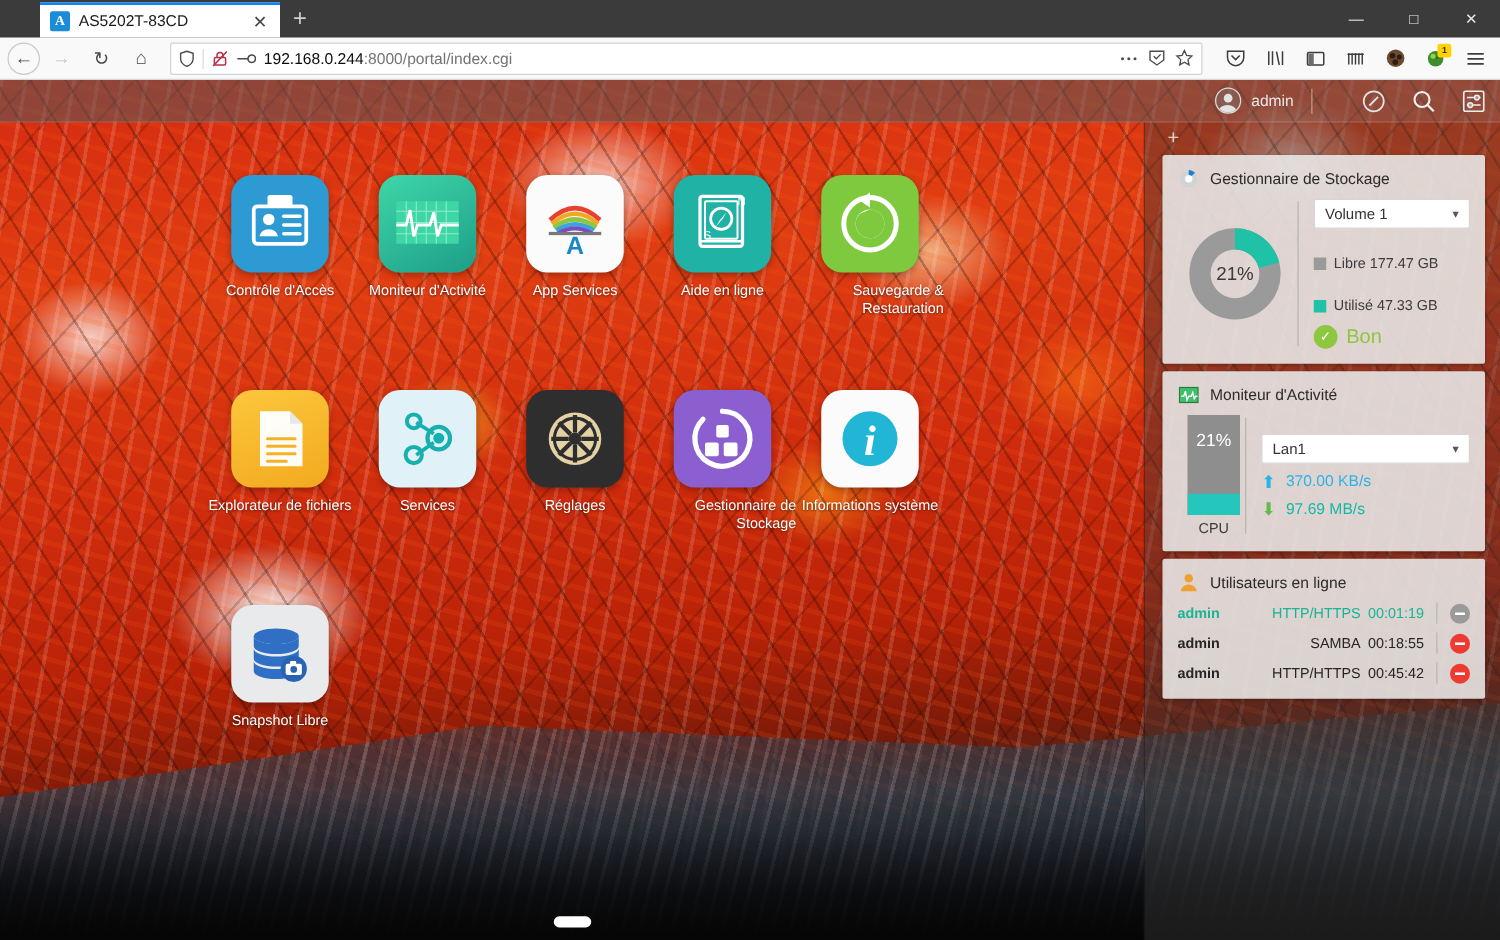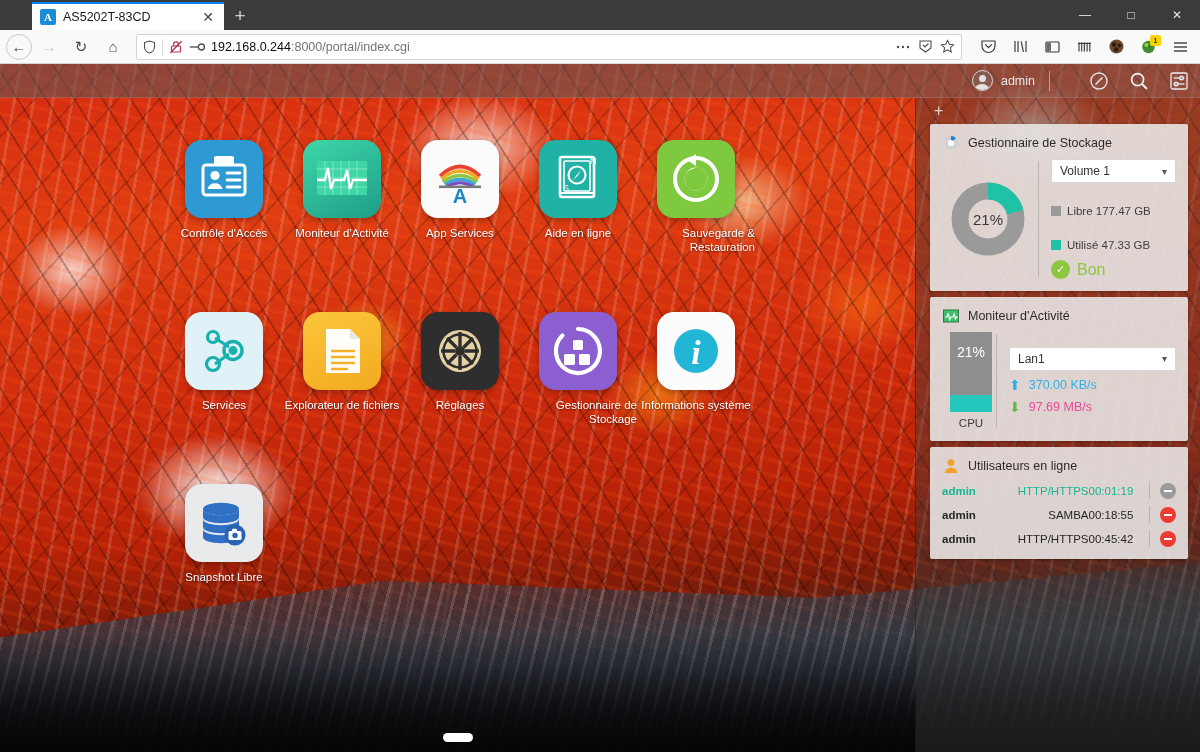--- a/index.html
+++ b/index.html
@@ -242,28 +242,28 @@
   }
   .bar span.val { color:#fff; font-size:14px; margin-top:12px; z-index:2;}
   .bar .fill { position:absolute; left:0;right:0;bottom:0; }
   .fill.cpu { background:#25c7bd; }
   .fill.mem { background:#f5a623; }
   .bar-cap { font-size:11.5px;color:#3c3c3c; margin-top:5px;}
   .net-row { display:flex; align-items:center; gap:8px; font-size:12.5px; }
   .arrow-up { color:#2bb3e6; font-size:14px; }
   .arrow-dn { color:#62bb46; font-size:14px; }
   .net-up { color:#2bb3e6; }
-  .net-dn { color:#ec4899; }
+  .net-dn { color:#14b8a6; }
 
   
   .users { display:flex; flex-direction:column; gap:7px; margin-top:4px;}
   .user-row { display:flex; align-items:center; font-size:11.5px; color:#262626; }
   .u-name { width:76px; font-weight:bold; }
   .u-proto { width:92px;text-align:right; }
-  .u-time { width:58px; }
+  .u-time { width:58px; text-align:right;}
   .u-sep { width:1px;height:17px;background:#b8b6b4; margin:0 10px;}
   .u-kick {
     width:16px;height:16px;border-radius:50%;background:#ed3b32;
     display:flex;align-items:center;justify-content:center;cursor:pointer; flex:0 0 16px;
   }
   .u-kick.muted { background:#9a9a9a; }
   .u-kick i { display:block; width:8px;height:2px;background:#fff; }
   .user-row.active .u-name,
   .user-row.active .u-proto,
   .user-row.active .u-time { color:#18b494; }
@@ -524,49 +524,49 @@
               <path d="M28 7 a21 21 0 1 0 21 21 a21 21 0 0 0 -21 -21" fill="none" stroke="#fff" stroke-width="4"></path>
               <polygon points="28,3 28,15 19,9" fill="#fff"></polygon>
               <circle cx="28" cy="28" r="11.5" fill="#fff"></circle>
               <path d="M28 16.5 a11.5 11.5 0 0 1 0 23 a11.5 11.5 0 0 1 -8.1 -19.6 Z" fill="#7fc93f"></path>
             </svg>
           </div>
           <div class="app-label">Sauvegarde &amp; Restauration</div>
         </div>
 
         <div class="app-icon">
+          <div class="app-tile t-files">
+            <svg class="iart" viewBox="0 0 56 56">
+              <path d="M12 6 h24 l10 10 v34 h-34 Z" fill="#ffffff" opacity=".96"></path>
+              <path d="M36 6 l10 10 h-10 Z" fill="#e8e8e8"></path>
+              <g stroke="#f3b229" stroke-width="2.4" stroke-linecap="round">
+                <line x1="18" y1="28" x2="40" y2="28"></line>
+                  <line x1="18" y1="34" x2="40" y2="34"></line>
+                <line x1="18" y1="40" x2="40" y2="40"></line>
+                  <line x1="18" y1="46" x2="33" y2="46"></line>
+              </g>
+            </svg>
+          </div>
+          <div class="app-label">Explorateur de fichiers</div>
+        </div>
+
+        <div class="app-icon">
           <div class="app-tile t-services">
             <svg class="iart" viewBox="0 0 56 56">
               <g stroke="#16b0ae" stroke-width="3" fill="none">
                 <line x1="19" y1="15" x2="33" y2="24"></line>
                 <line x1="19" y1="41" x2="33" y2="31"></line>
               </g>
               <circle cx="17" cy="14" r="5.5" fill="none" stroke="#16b0ae" stroke-width="3.2"></circle>
               <circle cx="17" cy="41" r="6.5" fill="none" stroke="#16b0ae" stroke-width="3.2"></circle>
               <circle cx="37" cy="27.5" r="9" fill="none" stroke="#16b0ae" stroke-width="3.4"></circle>
               <circle cx="37" cy="27.5" r="4.4" fill="#16b0ae"></circle>
             </svg>
           </div>
           <div class="app-label">Services</div>
-        </div>
-
-        <div class="app-icon">
-          <div class="app-tile t-files">
-            <svg class="iart" viewBox="0 0 56 56">
-              <path d="M12 6 h24 l10 10 v34 h-34 Z" fill="#ffffff" opacity=".96"></path>
-              <path d="M36 6 l10 10 h-10 Z" fill="#e8e8e8"></path>
-              <g stroke="#f3b229" stroke-width="2.4" stroke-linecap="round">
-                <line x1="18" y1="28" x2="40" y2="28"></line>
-                  <line x1="18" y1="34" x2="40" y2="34"></line>
-                <line x1="18" y1="40" x2="40" y2="40"></line>
-                  <line x1="18" y1="46" x2="33" y2="46"></line>
-              </g>
-            </svg>
-          </div>
-          <div class="app-label">Explorateur de fichiers</div>
         </div>
 
         <div class="app-icon">
           <div class="app-tile t-settings">
             <svg class="iart" viewBox="0 0 56 56">
               <g fill="#e4d2a4">
                 <circle cx="28" cy="28" r="21"></circle>
               </g>
               <circle cx="28" cy="28" r="16.5" fill="none" stroke="#2e2e2e" stroke-width="2.5"></circle>
               <circle cx="28" cy="28" r="5" fill="#2e2e2e"></circle>

